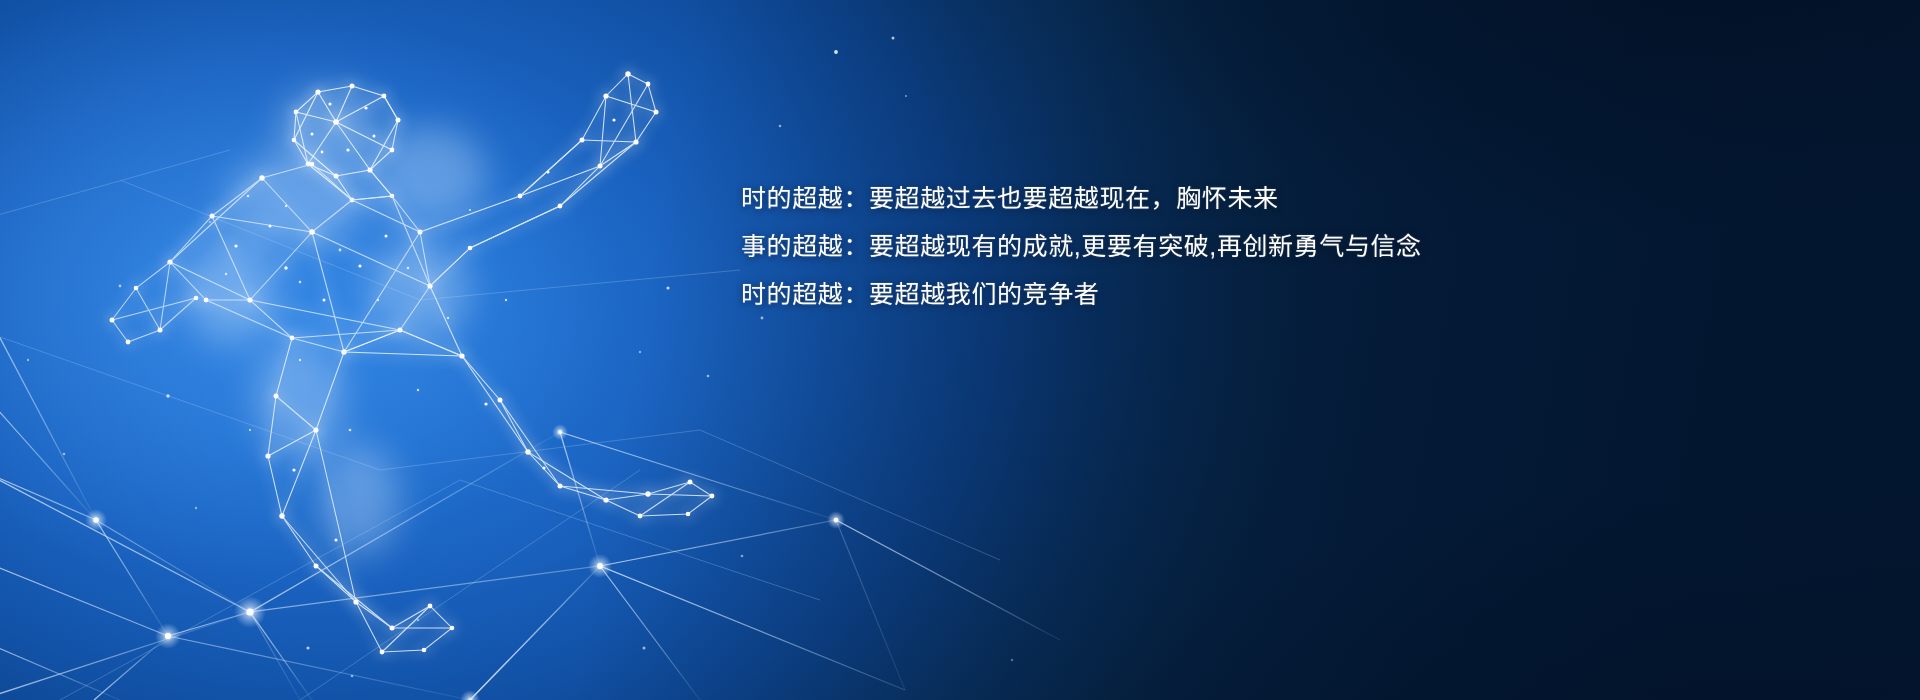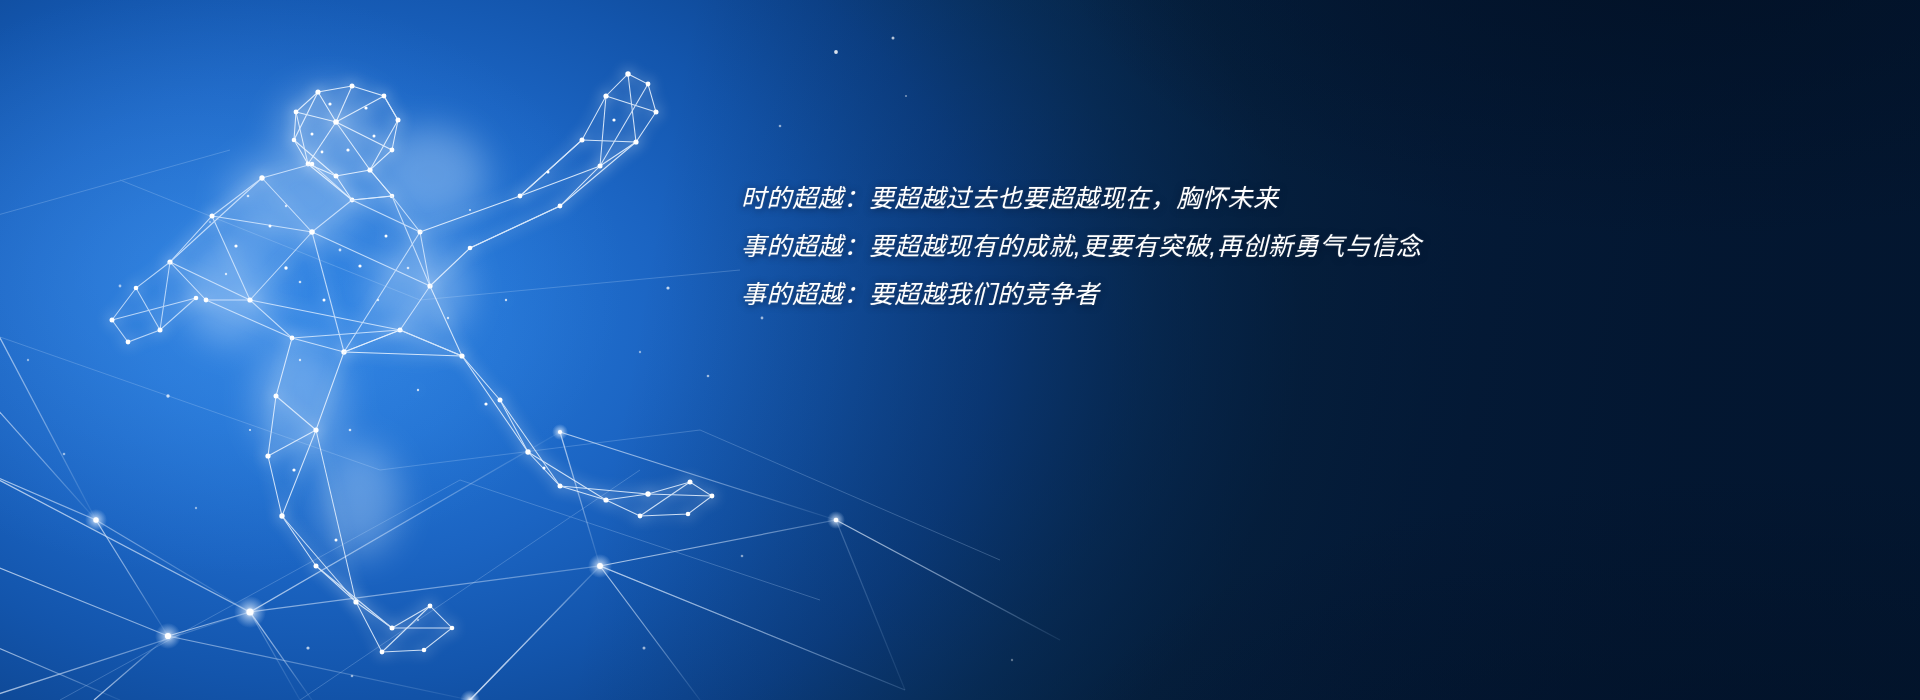--- a/index.html
+++ b/index.html
@@ -9,21 +9,20 @@
     overflow:hidden;
     background:#041f42;
     font-family:"Liberation Sans","DejaVu Sans",sans-serif;
   }
 
   #banner {
     position:relative;
     width:1920px; height:700px;
     overflow:hidden;
     background:#062a56;
-    font-style:italic;
   }
 
   
   .bg-base {
     position:absolute; inset:0;
     background:
       radial-gradient(ellipse 1150px 820px at 17% 46%,
           #2a7ddd 0%,
           #2272d2 16%,
           #1b64c2 30%,
@@ -399,16 +398,16 @@
         <circle cx="506" cy="300" r="1.2"></circle>
           <circle cx="470" cy="210" r="1.1"></circle>
       </g>
 
     </g>
   </svg>
 
   <div id="text-block">
     <div class="text-line">时的超越：要超越过去也要超越现在，胸怀未来</div>
     <div class="text-line">事的超越：要超越现有的成就,更要有突破,再创新勇气与信念</div>
-    <div class="text-line">事的超越：要超越我们的竞争者</div>
+    <div class="text-line">时的超越：要超越我们的竞争者</div>
   </div>
 
 </div>
 
 </body></html>

